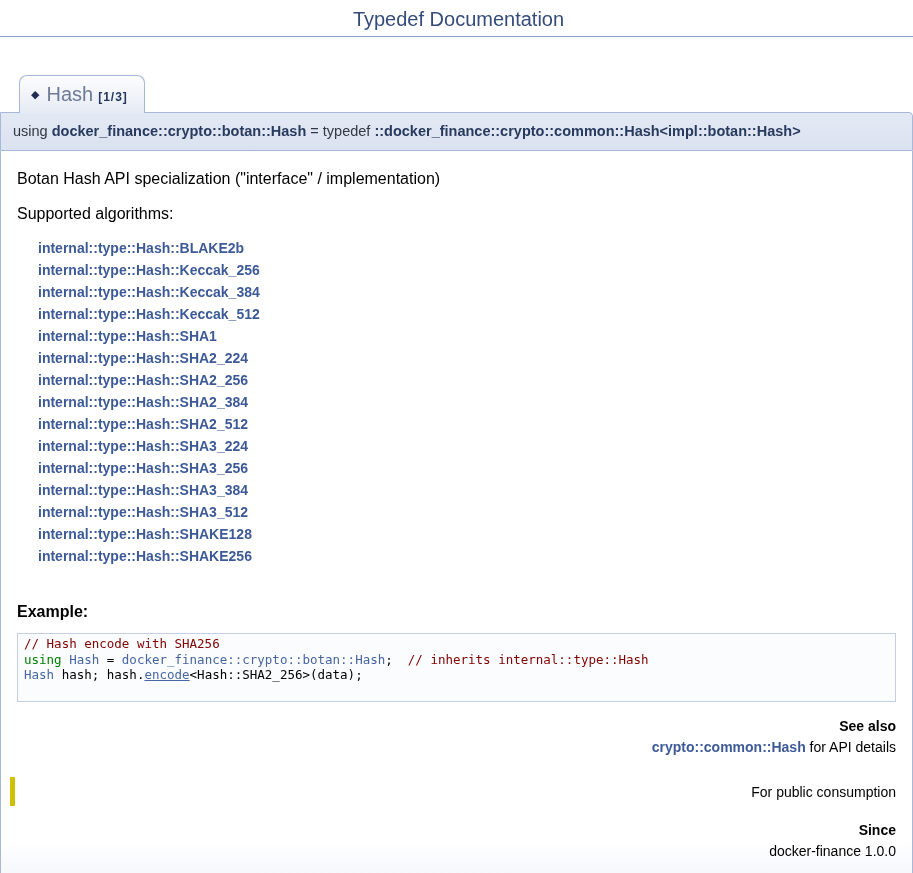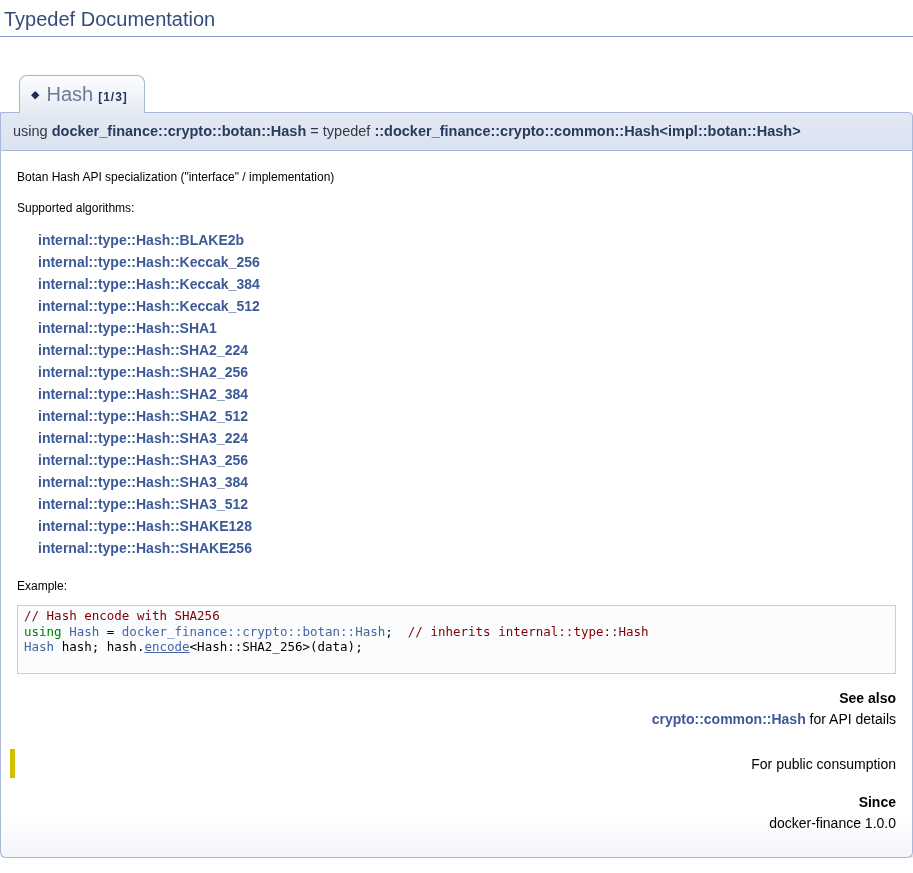--- a/index.html
+++ b/index.html
@@ -12,20 +12,21 @@
   .page { width: 913px; overflow: hidden; }
 
   
   h2.groupheader {
     margin: 8px 0 0 0;
     padding: 0 0 5px 4px;
     font-size: 20px;
     font-weight: 400;
     color: #354C7B;
     border-bottom: 1px solid #879ECB;
+    text-align: center;
   }
 
   
   .memtitle {
     display: inline-block;
     position: relative;
     z-index: 2;
     margin: 38px 0 -1px 19px;
     padding: 7px 16px 7px 11px;
     border: 1px solid #A8B8D9;
@@ -73,22 +74,22 @@
 
   
   .memdoc {
     border: 1px solid #A8B8D9;
     border-top: none;
     border-radius: 0 0 6px 6px;
     background: linear-gradient(to bottom, #FFFFFF 0%, #FFFFFF 94%, #F3F5FA 100%);
     padding: 2px 16px 26px 16px;
     box-shadow: 1px 2px 3px rgba(0,0,0,0.14);
   }
-  .memdoc p { margin: 17px 0 0 0; font-size: 12px; }
-  p.bold-label { font-weight: normal; margin-top: 20px; }
+  .memdoc p { margin: 17px 0 0 0; font-size: 16px; }
+  p.bold-label { font-weight: bold; margin-top: 36px; }
 
   ul.algos { list-style: none; margin: 14px 0 0 0; padding: 0 0 0 21px; }
   ul.algos li { line-height: 22px; font-size: 14px; }
   a.alink { color: #3D5A98; font-weight: bold; text-decoration: none; cursor: pointer; }
 
   
   .fragment {
     margin-top: 12px;
     border: 1px solid #C4CFE5;
     background: #FBFCFD;

